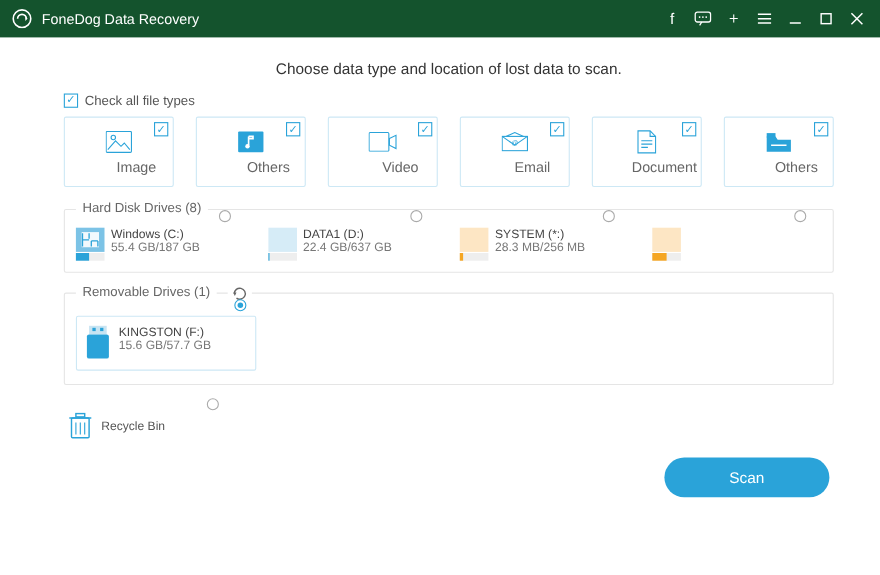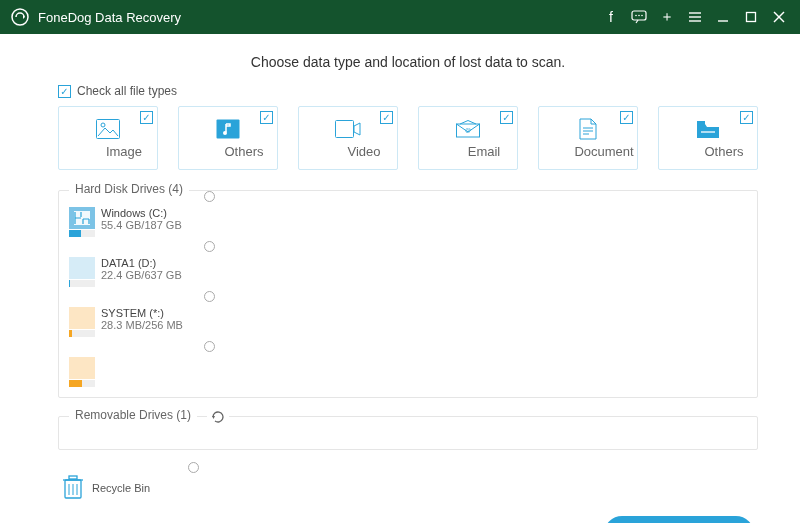--- a/index.html
+++ b/index.html
@@ -77,21 +77,21 @@
     color: #666;
   }
   .refresh-ic {
     position: absolute;
     top: -11px; left: 148px;
     background: #fff;
     width: 22px; height: 22px;
     display: flex; align-items: center; justify-content: center;
     cursor: pointer;
   }
-  .drive-grid { display: flex; gap: 20px; flex-direction: column; }
+  .drive-grid { display: flex; gap: 20px; }
   .drive {
     width: 160px;
     position: relative;
     display: flex;
     align-items: flex-start;
     gap: 6px;
   }
   .drive.selected {
     border: 1px solid #cde8f5;
     border-radius: 2px;
@@ -268,21 +268,21 @@
             <path d="M1 5 L9 5 L11 8 L23 8 L23 19 L1 19 Z" fill="#2aa3d9"></path>
             <rect x="1" y="2" width="8" height="4" fill="#2aa3d9"></rect>
             <line x1="5" y1="13" x2="19" y2="13" stroke="#fff" stroke-width="1.3"></line>
           </svg>
       </span>
       <span class="lab">Others</span>
     </div>
   </div>
 
   <div class="section">
-    <span class="section-label">Hard Disk Drives (4)</span>
+    <span class="section-label">Hard Disk Drives (8)</span>
     <div class="drive-grid">
       <div class="drive">
         <span class="radio"></span>
         <div class="usage">
           <div class="top" style="background:#7cc3e6"></div>
           <svg style="position:absolute;top:4px;left:5px" width="16" height="14" viewBox="0 0 16 14">
               <rect width="16" height="14" fill="#fff" opacity="0.9"></rect>
               <path d="M1 7 L7 7 M1 1 L1 13 M7 1 L7 6 M9 8 L9 13 M9 8 L15 8 M15 8 L15 13" stroke="#2aa3d9" stroke-width="1.2"></path>
             </svg>
           <div class="bar"></div>
@@ -329,20 +329,37 @@
   </div>
 
   <div class="section" style="padding-top:20px;padding-bottom:12px;">
     <span class="section-label">Removable Drives (1)</span>
     <span class="refresh-ic">
       <svg width="14" height="14" viewBox="0 0 14 14">
           <path d="M2 7 A5 5 0 1 1 4 11" fill="none" stroke="#666" stroke-width="1.3"></path>
           <polygon points="1,6 4,6 2.5,9" fill="#666"></polygon>
         </svg>
     </span>
+    <div class="drive-grid">
+      <div class="drive selected">
+        <span class="radio on"></span>
+        <div style="width:26px;height:32px;flex-shrink:0;">
+          <svg width="26" height="32" viewBox="0 0 26 32">
+              <rect x="5" y="0" width="16" height="8" fill="#c8e4f2"></rect>
+              <rect x="3" y="8" width="20" height="22" rx="2" fill="#2aa3d9"></rect>
+              <rect x="8" y="2" width="3" height="3" fill="#2aa3d9"></rect>
+              <rect x="15" y="2" width="3" height="3" fill="#2aa3d9"></rect>
+            </svg>
+        </div>
+        <div>
+          <div class="dname">KINGSTON (F:)</div>
+          <div class="dsize">15.6 GB/57.7 GB</div>
+        </div>
+      </div>
+    </div>
   </div>
 
   <div class="extras">
     <span class="radio"></span>
     <span class="binicon">
       <svg width="22" height="26" viewBox="0 0 22 26">
           <rect x="3" y="6" width="16" height="18" rx="1" fill="none" stroke="#2aa3d9" stroke-width="1.3"></rect>
           <line x1="1" y1="6" x2="21" y2="6" stroke="#2aa3d9" stroke-width="1.3"></line>
           <rect x="7" y="2" width="8" height="3" fill="none" stroke="#2aa3d9" stroke-width="1.3"></rect>
           <line x1="7" y1="10" x2="7" y2="21" stroke="#2aa3d9"></line>

